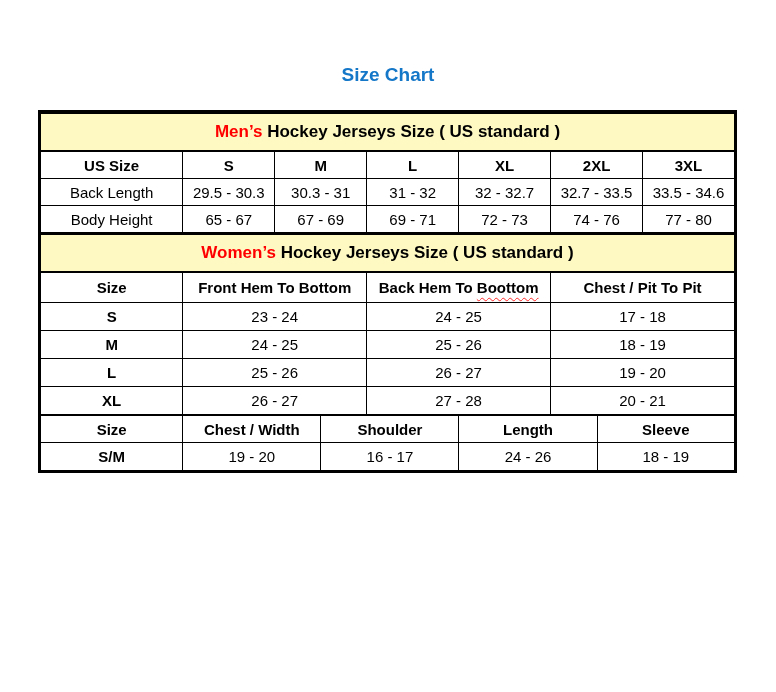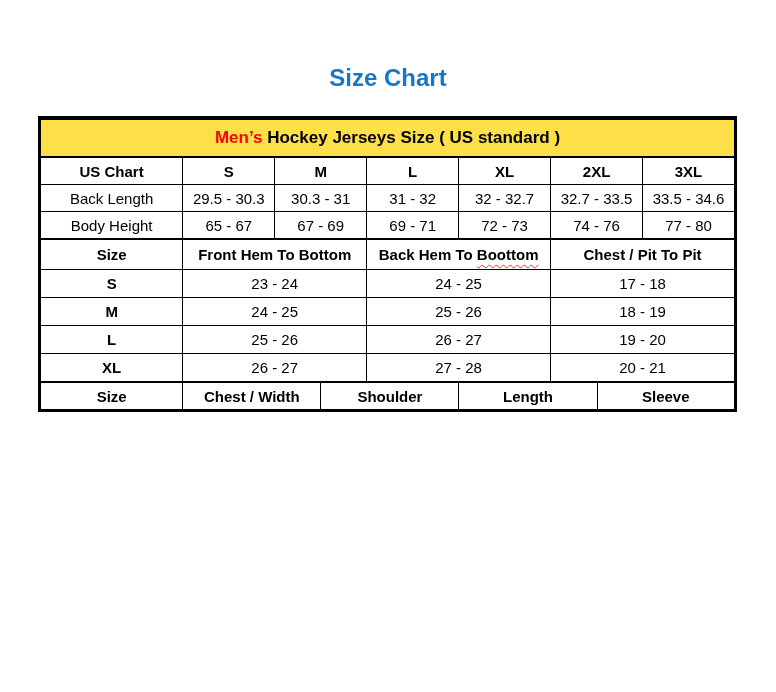--- a/index.html
+++ b/index.html
@@ -7,21 +7,21 @@
     width: 776px; height: 692px;
     background: #ffffff;
     font-family: "Liberation Sans", sans-serif;
     color: #000000;
     overflow: hidden;
   }
   .page { padding-top: 64px; }
   .page-title {
     margin: 0 0 24px 0;
     text-align: center;
-    font-size: 24px;
+    font-size: 19px;
     font-weight: bold;
     color: #1577c8;
     letter-spacing: 0px;
   }
   .chart {
     margin-left: 38px;
     width: 695px;
     border: 2px solid #000000;
   }
   table.size-table {
@@ -32,21 +32,21 @@
   td {
     border: 1px solid #000000;
     text-align: center;
     vertical-align: middle;
     font-size: 15px;
     padding: 0 2px;
     overflow: hidden;
     white-space: nowrap;
   }
   td.band {
-    background: #fde047;
+    background: #fef9c3;
     font-size: 17px;
     font-weight: bold;
     border-top: 2px solid #000000;
     border-bottom: 2px solid #000000;
     height: 36px;
   }
   .accent { color: #ff0000; }
   tr.cols td { font-weight: bold; }
   tr.cols td, tbody.data-rows td { height: 26px; }
   .women tr.cols td { height: 29px; }
@@ -79,21 +79,21 @@
           <col style="width:13.25%">
         <col style="width:13.25%">
           <col style="width:13.25%">
           <col style="width:13.25%">
       </colgroup>
       <tbody>
         <tr>
           <td class="band" colspan="7"><span class="accent">Men’s</span><span> Hockey Jerseys Size ( US standard )</span></td>
         </tr>
         <tr class="cols">
-          <td class="row-label">US Chart</td>
+          <td class="row-label">US Size</td>
           <td>S</td>
           <td>M</td>
           <td>L</td>
           <td>XL</td>
           <td>2XL</td>
           <td>3XL</td>
         </tr>
       </tbody>
       <tbody class="data-rows" data-rows="chart_data.0.rows">
           <tr>
@@ -118,20 +118,23 @@
     </table>
 
     <table class="size-table women">
       <colgroup>
         <col style="width:20.5%">
           <col style="width:26.5%">
           <col style="width:26.5%">
           <col style="width:26.5%">
       </colgroup>
       <tbody>
+        <tr>
+          <td class="band" colspan="4"><span class="accent">Women’s</span><span> Hockey Jerseys Size ( US standard )</span></td>
+        </tr>
         <tr class="cols">
           <td class="row-label">Size</td>
           <td>Front Hem To Bottom</td>
           <td><span>Back Hem To </span><span class="squiggle">Boottom</span></td>
           <td>Chest / Pit To Pit</td>
         </tr>
       </tbody>
       <tbody class="data-rows" data-rows="chart_data.1.rows">
           <tr>
             <td class="row-label">S</td>
@@ -171,17 +174,24 @@
       <tbody>
         <tr class="cols">
           <td class="row-label">Size</td>
           <td>Chest / Width</td>
           <td>Shoulder</td>
           <td>Length</td>
           <td>Sleeve</td>
         </tr>
       </tbody>
       <tbody class="data-rows" data-rows="chart_data.2.rows">
+          <tr>
+            <td class="row-label">S/M</td>
+            <td>19 - 20</td>
+            <td>16 - 17</td>
+            <td>24 - 26</td>
+            <td>18 - 19</td>
+          </tr>
         </tbody>
     </table>
 
   </div>
 </div>
 
 </body></html>

